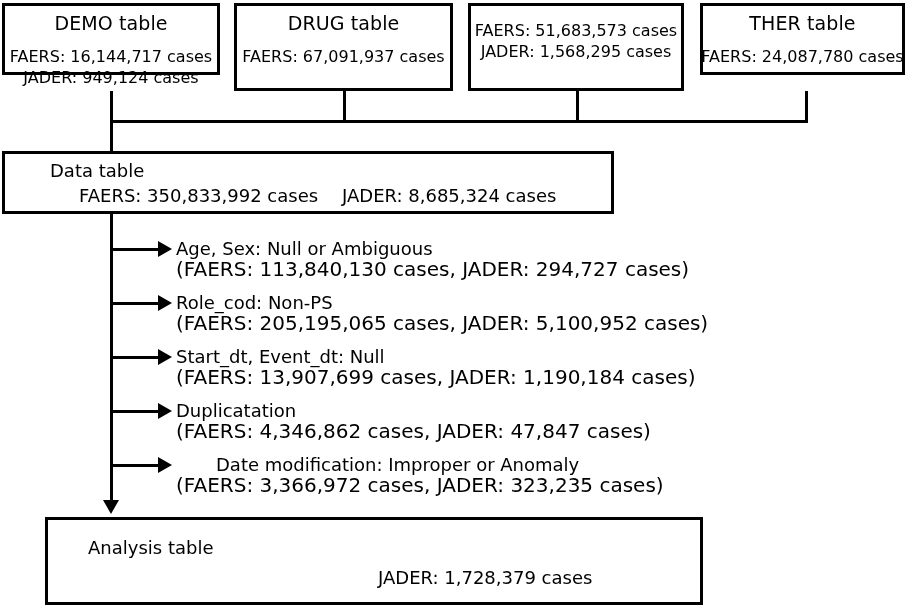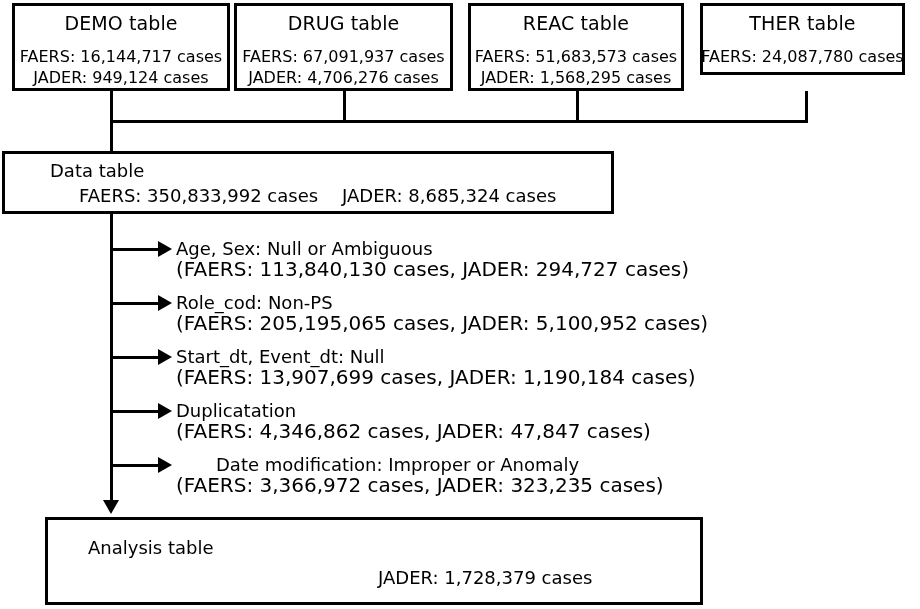--- a/index.html
+++ b/index.html
@@ -96,38 +96,36 @@
   .excl-sub {
     font-size: 20px;
     line-height: 20px;
   }
 </style>
 </head>
 <body>
 
 <div id="canvas">
 
-  <div class="box src-box" style="left:12px; top:3px; width:218px; height:88px;">
+  <div class="box src-box" style="left:2px; top:3px; width:218px; height:72px;">
     <div class="src-title">DEMO table</div>
     <div class="src-lines">
       <div class="src-line">FAERS: 16,144,717 cases</div>
       <div class="src-line">JADER: 949,124 cases</div>
     </div>
   </div>
 
   <div class="box src-box" style="left:234px; top:3px; width:219px; height:88px;">
     <div class="src-title">DRUG table</div>
     <div class="src-lines">
       <div class="src-line">FAERS: 67,091,937 cases</div>
-      <div class="src-line">JADER: 4,706,276 cases</div>
     </div>
   </div>
 
   <div class="box src-box" style="left:468px; top:3px; width:216px; height:88px;">
-    <div class="src-title">REAC table</div>
     <div class="src-lines">
       <div class="src-line">FAERS: 51,683,573 cases</div>
       <div class="src-line">JADER: 1,568,295 cases</div>
     </div>
   </div>
 
   <div class="box src-box" style="left:700px; top:3px; width:205px; height:72px;">
     <div class="src-title">THER table</div>
     <div class="src-lines single">
       <div class="src-line">FAERS: 24,087,780 cases</div>

